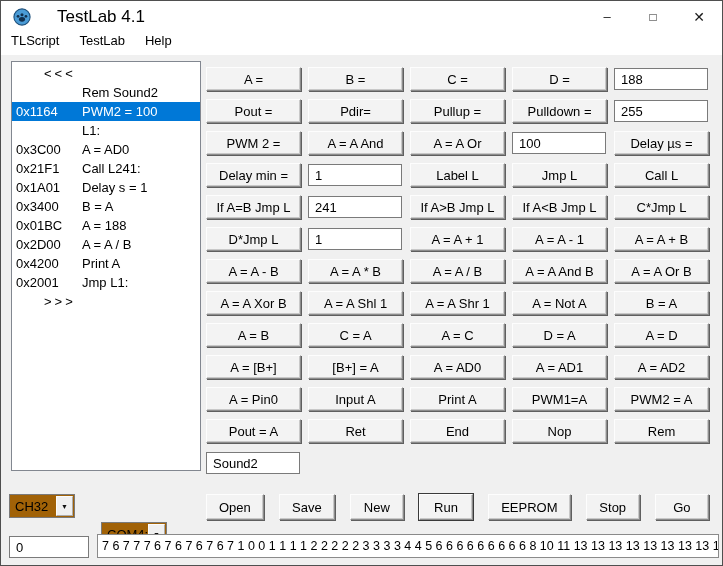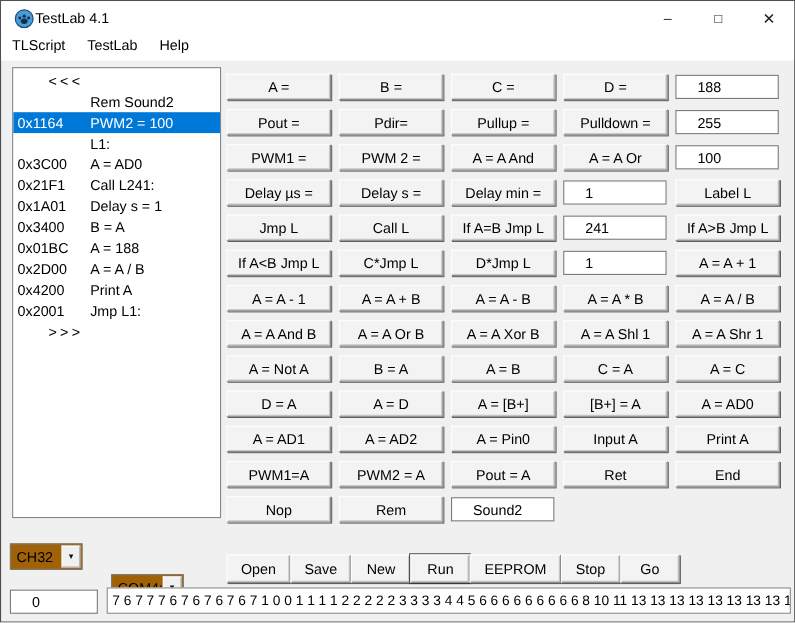--- a/index.html
+++ b/index.html
@@ -4,21 +4,21 @@
 <style>
   * { margin:0; padding:0; box-sizing:border-box; font-family:"Liberation Sans", sans-serif; }
   body { background:#ffffff; }
   #window {
     position:relative; width:723px; height:566px;
     background:#f0f0f0; border:1px solid #4f4f4f; overflow:hidden;
   }
   
   #titlebar { position:absolute; left:0; top:0; right:0; height:31px; background:#ffffff; display:flex; align-items:center; }
   #app-icon { width:18px; height:18px; margin-left:12px; flex:none; }
-  #title-text { margin-left:1px; font-size:13px; color:#000; }
+  #title-text { margin-left:26px; font-size:17px; color:#000; }
   #win-controls { position:absolute; right:0; top:0; height:31px; display:flex; }
   .win-btn { width:46px; height:31px; display:flex; align-items:center; justify-content:center; font-size:13px; color:#1a1a1a; }
   .win-btn.max { font-size:12px; }
   .win-btn.close { font-size:14px; }
   
   #menubar { position:absolute; left:0; top:31px; right:0; height:23px; background:#ffffff; display:flex; align-items:center; }
   .menu-item { padding:2px 10px 9px 10px; font-size:13px; color:#000; }
   
   #script-list {
     position:absolute; left:10px; top:60px; width:190px; height:410px;
@@ -37,36 +37,36 @@
   }
   .btn3d {
     display:flex; align-items:center; justify-content:center;
     background:#f3f3f3; font-size:13px; color:#000; cursor:default;
     border:1px solid #8c8c8c; border-top-color:#fdfdfd; border-left-color:#fdfdfd;
     box-shadow:1px 1px 0 #5f5f5f, inset -1px -1px 0 #c8c8c8;
     white-space:nowrap; overflow:hidden;
   }
   .grid-input, .plain-input {
     height:22px; border:1px solid #7a7a7a; background:#fff;
-    font-size:13px; padding-left:19px; outline:none;
+    font-size:13px; padding-left:6px; outline:none;
   }
   .grid-input { width:94px; margin-top:1px; }
   
   .combo {
     position:absolute; top:493px; width:66px; height:24px; background:#a16207;
     border:1px solid #7a7a7a; font-size:13px; display:flex; align-items:center; padding-left:5px;
   }
   .combo .combo-arrow {
     position:absolute; right:1px; top:1px; width:17px; height:20px;
     background:#f0f0f0; border:1px solid #ababab; border-top-color:#fcfcfc; border-left-color:#fcfcfc;
     display:flex; align-items:center; justify-content:center; font-size:7px; color:#111;
   }
   #bottom-buttons {
     position:absolute; left:205px; top:493px; width:503px; height:26px;
-    display:flex; margin-top:10px;
+    display:flex; justify-content:space-between;
   }
   .bottom-btn { height:26px; min-width:54px; padding:0 12px; }
   .bottom-btn.default { box-shadow:0 0 0 1px #3a3a3a, 1px 1px 0 #5f5f5f, inset -1px -1px 0 #c8c8c8; }
   
   #status-value { position:absolute; left:8px; top:535px; width:80px; }
   #pin-numbers {
     position:absolute; left:96px; top:533px; width:622px; height:24px;
     background:#fff; border:1px solid #8a8a8a; font-size:12.5px; color:#000;
     line-height:22px; padding-left:4px; white-space:nowrap; overflow:hidden;
   }
@@ -118,27 +118,25 @@
       <button class="btn3d">A =</button>
       <button class="btn3d">B =</button>
       <button class="btn3d">C =</button>
       <button class="btn3d">D =</button>
       <input class="grid-input" value="188" style="">
       <button class="btn3d">Pout =</button>
       <button class="btn3d">Pdir=</button>
       <button class="btn3d">Pullup =</button>
       <button class="btn3d">Pulldown =</button>
       <input class="grid-input" value="255" style="">
-      <button class="btn3d">PWM1 =</button>
       <button class="btn3d">PWM 2 =</button>
       <button class="btn3d">A = A And</button>
       <button class="btn3d">A = A Or</button>
       <input class="grid-input" value="100" style="">
       <button class="btn3d">Delay µs =</button>
-      <button class="btn3d">Delay s =</button>
       <button class="btn3d">Delay min =</button>
       <input class="grid-input" value="1" style="">
       <button class="btn3d">Label L</button>
       <button class="btn3d">Jmp L</button>
       <button class="btn3d">Call L</button>
       <button class="btn3d">If A=B Jmp L</button>
       <input class="grid-input" value="241" style="">
       <button class="btn3d">If A&gt;B Jmp L</button>
       <button class="btn3d">If A&lt;B Jmp L</button>
       <button class="btn3d">C*Jmp L</button>

